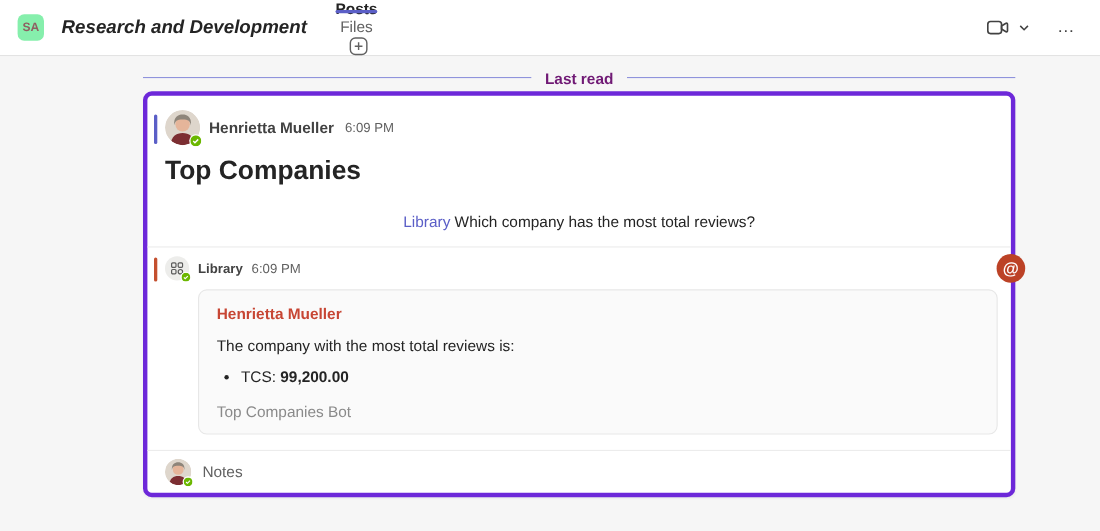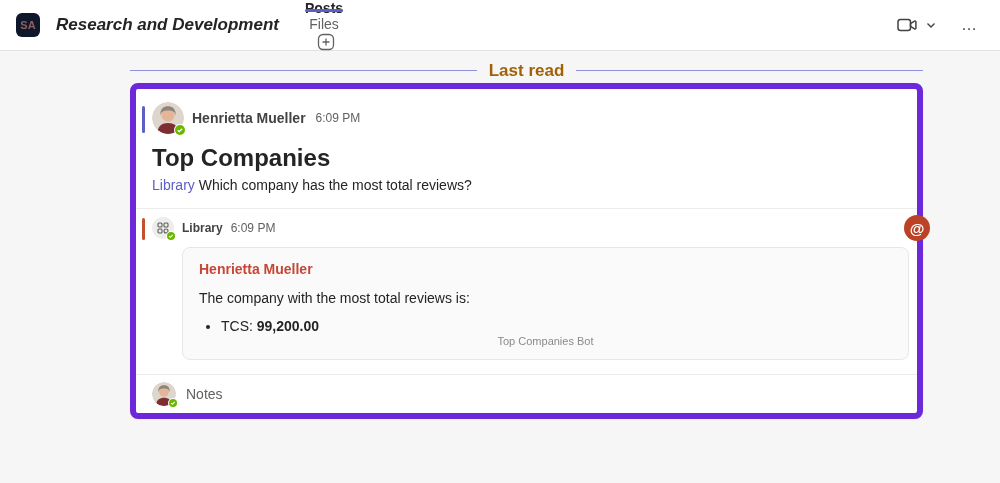--- a/index.html
+++ b/index.html
@@ -13,21 +13,21 @@
 
   
   .app-header {
     height:51px; background:#FFFFFF;
     border-bottom:1px solid #E3E3E3;
     display:flex; align-items:center;
     padding:0 16px;
   }
   .team-avatar {
     width:24px; height:24px; border-radius:6px;
-    background:#0f172a; color:#8F5F62;
+    background:#86efac; color:#8F5F62;
     font-size:11px; font-weight:bold;
     display:flex; align-items:center; justify-content:center;
     flex:0 0 auto;
     text-align:right;
   }
   .team-title {
     font-size:17px; font-weight:bold; color:#242424;
     margin-left:16px; white-space:nowrap;font-style:italic;
   }
   .tabs { display:flex; align-items:center; height:51px; margin-left:14px;flex-direction:column; }
@@ -63,27 +63,27 @@
   
   .main { position:relative; height:432px; background:#F6F6F6; }
   .content-col { width:793px; margin-left:130px; }
 
   .last-read {
     display:flex; align-items:center; gap:12px;
     padding-top:13px; height:26px;
   }
   .last-read .line { flex:1; height:1px; background:#8F93DC; }
   .last-read .label {
-    font-size:17px; font-weight:bold; color:#a16207; white-space:nowrap;
+    font-size:14px; font-weight:bold; color:#701a75; white-space:nowrap;
   }
 
   .thread-card {
     margin-top:6px;
     background:#FFFFFF;
-    border:6px solid #6d28d9;
+    border:4px solid #6d28d9;
     border-radius:8px;
     box-shadow:0 1px 2px rgba(0,0,0,0.04);
   }
   .card-divider { height:1px; background:#ECECEC; }
 
   
   .msg-root { position:relative; padding:13px 16px 14px 16px; }
   .unread-bar {
     position:absolute; left:6px; top:17px;
     width:3px; height:27px; border-radius:2px; background:#5B5FC7;
@@ -93,21 +93,21 @@
   .avatar-wrap svg.face { display:block; border-radius:50%; }
   .presence {
     position:absolute; right:-2px; bottom:-2px;
     width:12px; height:12px; border-radius:50%;
     background:#FFFFFF;
     display:flex; align-items:center; justify-content:center;
   }
   .author-name { font-size:14px; font-weight:bold; color:#424242; cursor:pointer; }
   .msg-time { font-size:12px; color:#616161; margin-left:2px; }
   .msg-title { margin-top:10px; font-size:24px; font-weight:bold; color:#242424; }
-  .msg-body { margin-top:4px; font-size:14px; color:#242424; line-height:1.3; }
+  .msg-body { margin-top:22px; font-size:14px; color:#242424; line-height:1.3;text-align:center; }
   .mention-link { color:#5B5FC7; cursor:pointer; }
 
   
   .msg-bot { position:relative; padding:8px 16px 14px 16px; }
   .mention-bar {
     position:absolute; left:6px; top:9px;
     width:3px; height:22px; border-radius:2px; background:#C4502F;
   }
   .bot-head { display:flex; align-items:center; gap:8px; height:22px; }
   .bot-avatar {
@@ -132,21 +132,21 @@
     margin:8px 0 0 30px; width:727px;
     background:#FAFAFA;
     border:1px solid #E7E7E7;
     border-radius:8px;
     padding:13px 16px 12px 16px;
   }
   .bot-card-author { font-size:14px; font-weight:bold; color:#C74634; }
   .bot-card-body { margin-top:13px; font-size:14px; color:#242424; }
   .bot-card-list { margin:11px 0 0 8px; padding-left:14px; font-size:14px; color:#242424; }
   .bot-card-list li { line-height:1.3; }
-  .bot-card-footer { text-align:center; font-size:11px; color:#8A8A8A; }
+  .bot-card-footer { margin-top:15px; text-align:left; font-size:14px; color:#8A8A8A; }
 
   
   .reply-row {
     display:flex; align-items:center; gap:10px;
     padding:7px 16px; cursor:pointer;
   }
   .reply-label { font-size:14px; color:#616161; }
 </style>
 </head>
 <body>

